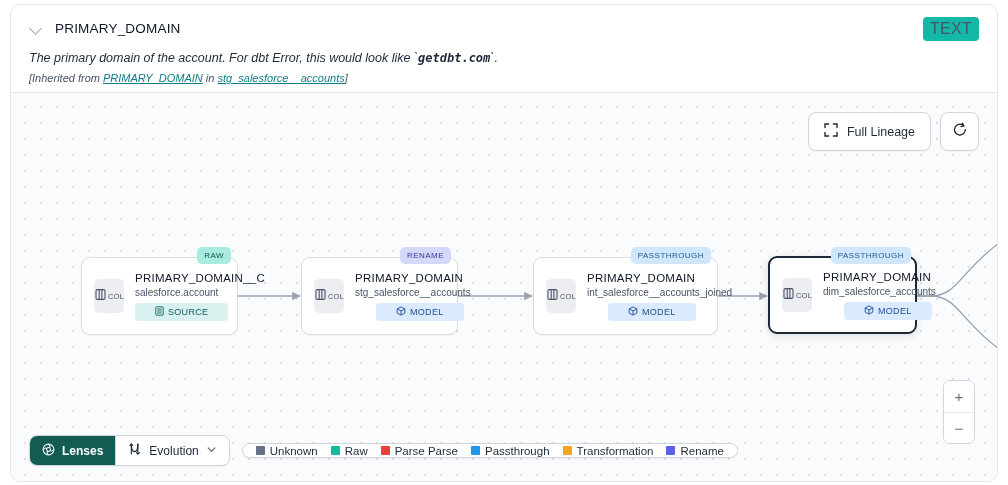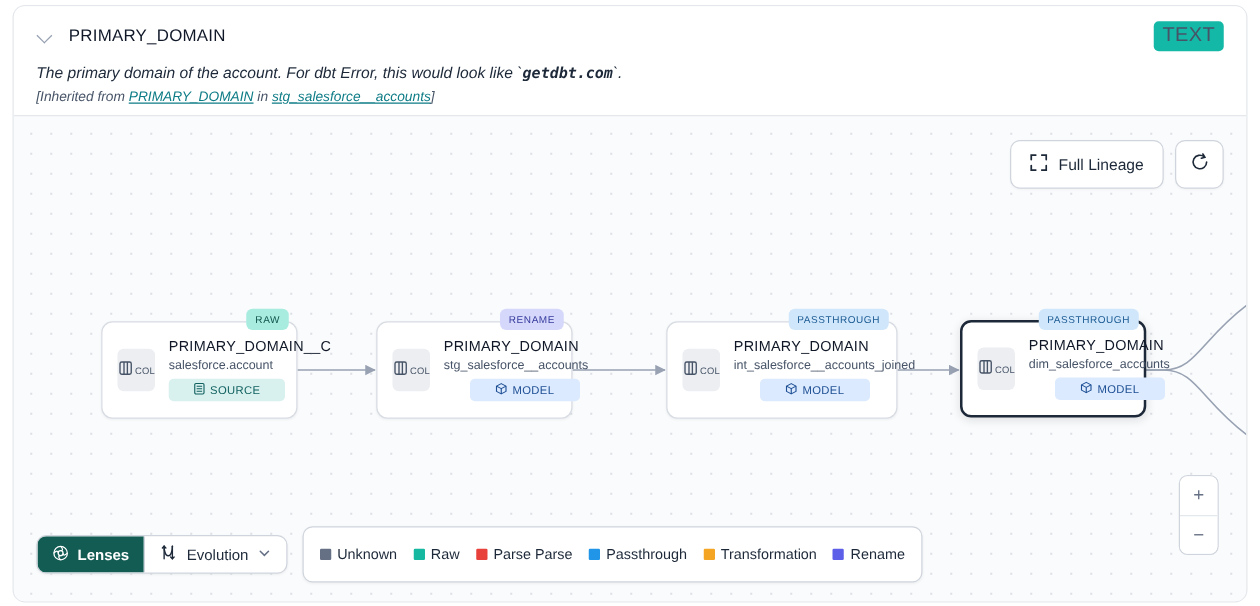--- a/index.html
+++ b/index.html
@@ -263,21 +263,21 @@
     font-weight: bold;
   }
   .seg-item + .seg-item { border-left: 1px solid #d0d5dd; }
   .legend {
     display: flex;
     align-items: center;
     gap: 13px;
     background: #ffffff;
     border: 1px solid #d0d5dd;
     border-radius: 8px;
-    height: 45px;
+    height: 15px;
     padding: 0 13px;
     box-shadow: 0 1px 2px rgba(16,24,40,0.05);
     justify-content: center;
   }
   .leg-item {
     display: flex;
     align-items: center;
     gap: 5px;
     font-size: 11.5px;
     color: #1d2939;

